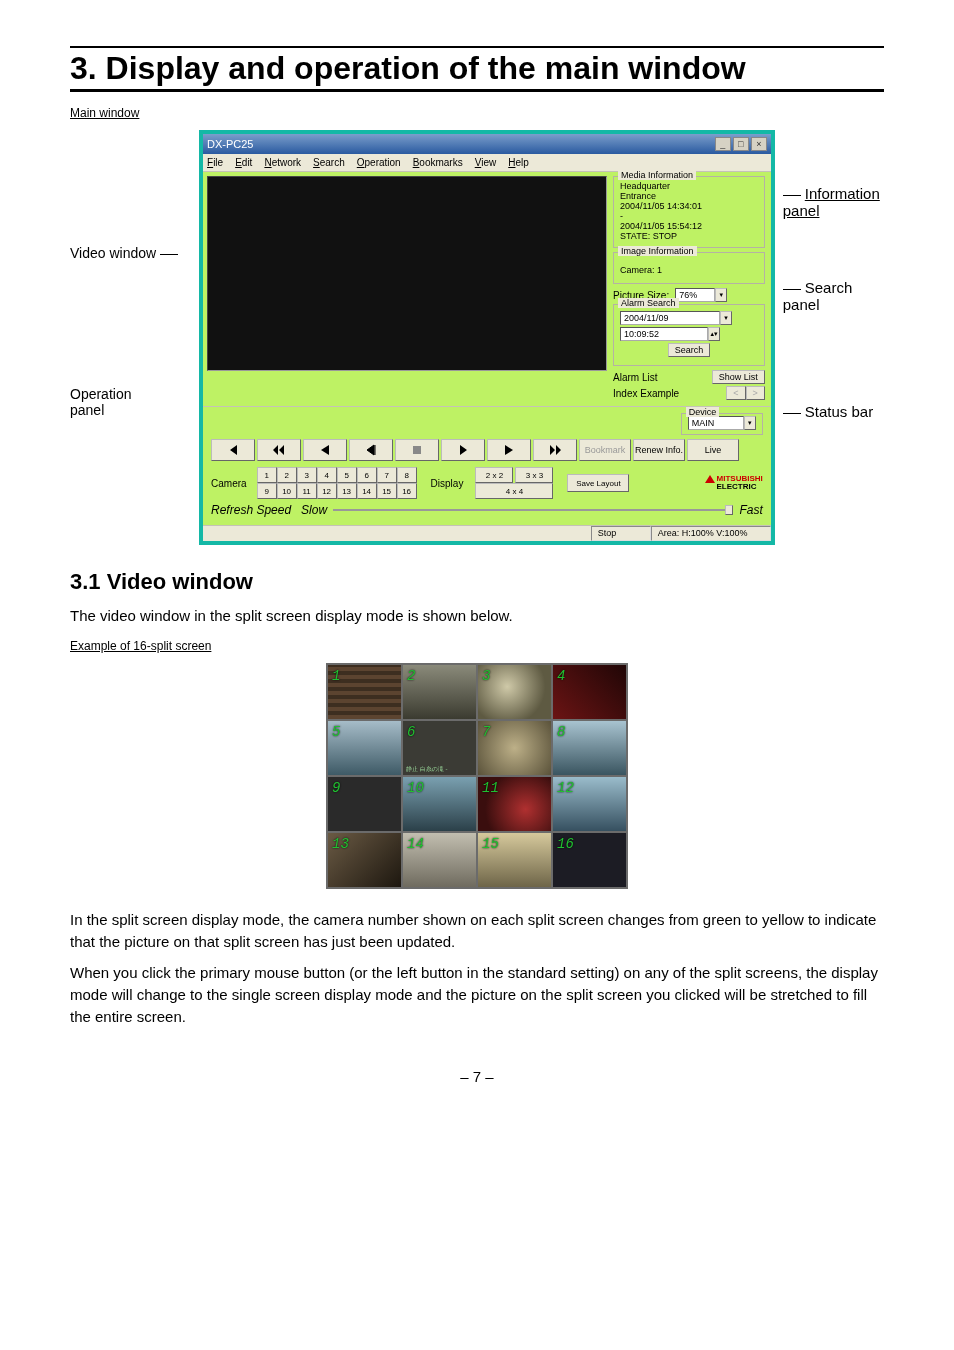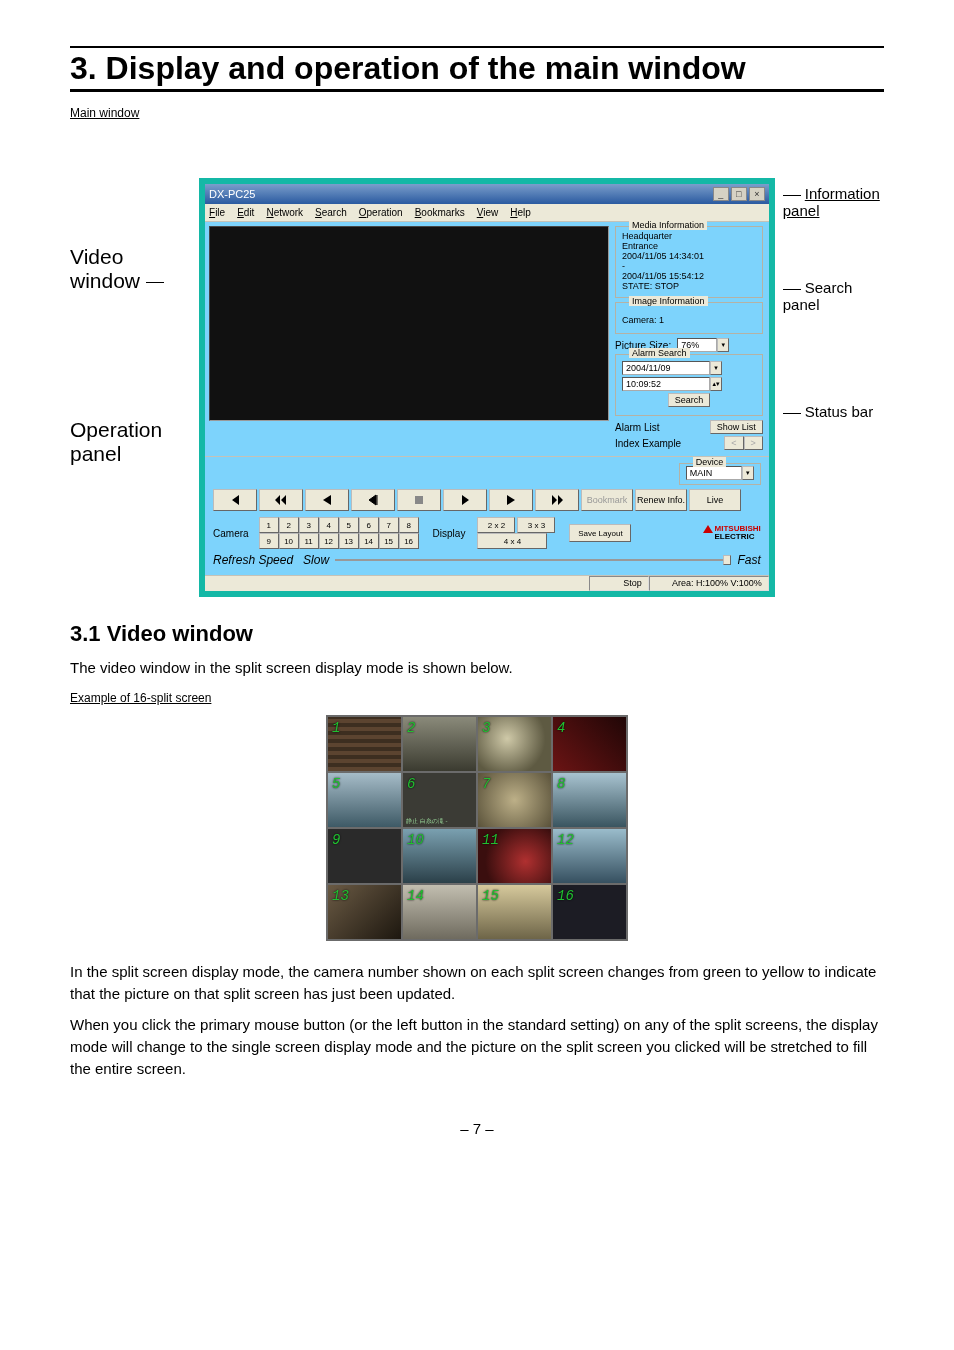--- a/index.html
+++ b/index.html
@@ -6,40 +6,40 @@
 body{background:#fff;font-family:Arial,Helvetica,sans-serif;color:#000;width:954px;margin:0 auto;padding:40px 70px;}
 .hr{border-top:2px solid #000;margin:6px 0 2px;}
 .hr2{border-top:3px solid #000;margin:2px 0 14px;}
 .chapter-title{font-size:32px;font-weight:bold;white-space:nowrap;}
 .subhead{font-size:12px;text-decoration:underline;margin:12px 0 10px;}
 .sec-title{font-size:22px;font-weight:bold;margin-top:24px;}
 .bodytext{font-size:15px;line-height:1.45;margin:10px 0;}
 .pgno{text-align:center;margin-top:40px;font-size:15px;}
 
 .diagram{display:flex;align-items:flex-start;margin-bottom:20px;}
-.labels-left{width:130px;display:flex;flex-direction:column;font-size:21px;}
+.labels-left{width:130px;display:flex;flex-direction:column;font-size:14px;}
 .labels-right{width:110px;display:flex;flex-direction:column;font-size:15px;padding-left:8px;}
 .leftgap1{height:115px;}
 .leftgap2{height:125px;}
 .rightgap1{height:55px;}
 .rightgap2{height:60px;}
 .rightgap3{height:90px;}
 .line{border-top:1px solid #000;width:18px;display:inline-block;vertical-align:middle;margin-right:4px;}
-.app-window{width:580px;border:6px solid #14b8a6;background:#7dd3fc;font-family:Tahoma,Arial,sans-serif;font-size:10px;color:#000;margin-top:48px;}
+.app-window{width:580px;border:4px solid #14b8a6;background:#bef264;font-family:Tahoma,Arial,sans-serif;font-size:10px;color:#000;}
 .titlebar{background:linear-gradient(#7b9ecb,#2a5aa0);color:#fff;display:flex;align-items:center;height:20px;padding:0 4px;}
 .titlebar .t{flex:1;font-size:11px;}
 .wbtn{width:16px;height:14px;background:#d6d2c4;border:1px solid #888;margin-left:2px;display:flex;align-items:center;justify-content:center;font-size:9px;color:#333;}
 .menubar{background:#ece9d8;display:flex;height:18px;align-items:center;padding:0 4px;border-bottom:1px solid #c5c2b7;}
 .menubar span{margin-right:12px;}
 .menubar u{text-decoration:underline;}
 .mainrow{display:flex;}
 .video{width:400px;height:195px;background:#111;border:1px inset #999;margin:4px;}
 .rightpanel{flex:1;padding:4px 6px 4px 2px;}
 .fieldset{border:1px solid #b5b2a4;padding:4px 6px 6px;margin-bottom:4px;font-size:9px;position:relative;}
-.legend{position:absolute;top:-7px;left:13px;background:#ece9d8;padding:0 3px;}
+.legend{position:absolute;top:-7px;left:4px;background:#ece9d8;padding:0 3px;}
 .row{display:flex;align-items:center;margin:2px 0;}
 .txtbox{background:#fff;border:1px inset #aaa;padding:1px 3px;font-size:9px;height:14px;}
 .smbtn{background:#ece9d8;border:1px outset #bbb;padding:1px 6px;font-size:9px;}
 .drop{width:12px;height:14px;background:#ece9d8;border:1px outset #bbb;display:flex;align-items:center;justify-content:center;font-size:7px;}
 .botarea{padding:4px 8px 8px;border-top:1px solid #c5c2b7;}
 .transport{display:flex;align-items:center;margin-bottom:6px;}
 .tbtn{width:44px;height:22px;border:1px outset #bbb;background:#ece9d8;display:flex;align-items:center;justify-content:center;margin-right:2px;}
 .tbtn svg{width:12px;height:12px;}
 .tbtn.wide{width:52px;font-size:9px;}
 .camrow{display:flex;align-items:center;}
@@ -47,21 +47,21 @@
 .camset{display:flex;flex-direction:column;margin-left:4px;}
 .camset .r{display:flex;}
 .dispbtn{width:38px;height:16px;border:1px outset #bbb;background:#ece9d8;font-size:8px;display:flex;align-items:center;justify-content:center;margin-left:2px;}
 .layoutbtn{width:62px;height:18px;border:1px outset #bbb;background:#ece9d8;font-size:8px;display:flex;align-items:center;justify-content:center;}
 .logo{margin-left:auto;font-size:8px;font-weight:bold;line-height:1;color:#c00;text-align:left;}
 .logo .tri{display:inline-block;width:0;height:0;border-left:5px solid transparent;border-right:5px solid transparent;border-bottom:8px solid #c00;margin-right:2px;vertical-align:bottom;}
 .sliderrow{display:flex;align-items:center;margin-top:4px;font-size:12px;font-style:italic;}
 .slidertrack{flex:1;height:2px;background:#999;margin:0 6px;position:relative;}
 .sliderthumb{position:absolute;right:0;top:-4px;width:8px;height:10px;background:#ece9d8;border:1px outset #bbb;}
 .statusbar{display:flex;border-top:1px solid #c5c2b7;background:#ece9d8;height:16px;font-size:9px;}
-.statusbar .cell{border:1px inset #ddd;padding:1px 6px;min-width:60px;text-align:right;}
+.statusbar .cell{border:1px inset #ddd;padding:1px 6px;min-width:60px;}
 .statusbar .gap{flex:1;}
 
 .split16wrap{text-align:center;margin:8px 0 20px;}
 .split16{display:inline-grid;grid-template-columns:repeat(4,75px);grid-template-rows:repeat(4,56px);border:1px solid #6b6b6b;}
 .cell16{background:#3a3a3a;border:1px solid #6b6b6b;position:relative;overflow:hidden;}
 .cell16 .num{position:absolute;top:3px;left:4px;color:#20c030;font-family:"Courier New",monospace;font-size:14px;font-style:italic;text-shadow:0 0 2px #000;}
 .cell16 .caption{position:absolute;bottom:1px;left:3px;color:#9ad89a;font-size:6px;}
 
 .pat1{background:repeating-linear-gradient(0deg,#5c4430,#5c4430 4px,#3d2e20 4px,#3d2e20 8px);}
 .pat2{background:linear-gradient(#8a8a7a,#3b3b30);}
@@ -132,21 +132,21 @@
           <div style="margin-top:8px;">Camera: 1</div>
         </div>
         <div class="row">
           <span>Picture Size:</span>
           <span class="txtbox" style="width:40px;margin-left:6px;">76%</span>
           <div class="drop">▾</div>
         </div>
         <div class="fieldset">
           <span class="legend">Alarm Search</span>
           <div class="row">
-              <span class="txtbox" style="width:88px;">2004/11/09</span>
+              <span class="txtbox" style="width:100px;">2004/11/09</span>
               <div class="drop">▾</div>
             </div>
           <div class="row">
               <span class="txtbox" style="width:88px;">10:09:52</span>
               <div class="drop">▴▾</div>
             </div>
           <div class="row" style="justify-content:center;">
               <button class="smbtn">Search</button>
             </div>
         </div>
@@ -241,21 +241,21 @@
             <div class="cbtn">16</div>
           </div>
         </div>
         <span style="margin:0 6px 0 14px;">Display</span>
         <div class="camset">
           <div class="r">
             <div class="dispbtn">2 x 2</div>
             <div class="dispbtn">3 x 3</div>
           </div>
           <div class="r">
-            <div class="dispbtn" style="width:70px;">4 x 4</div>
+            <div class="dispbtn" style="width:78px;">4 x 4</div>
           </div>
         </div>
         <div style="margin-left:14px;">
             <div class="layoutbtn">Save Layout</div>
           </div>
         <div class="logo">
           <span class="tri"></span><span>MITSUBISHI</span><br>
           <span style="color:#000;margin-left:12px;">ELECTRIC</span>
         </div>
       </div>

